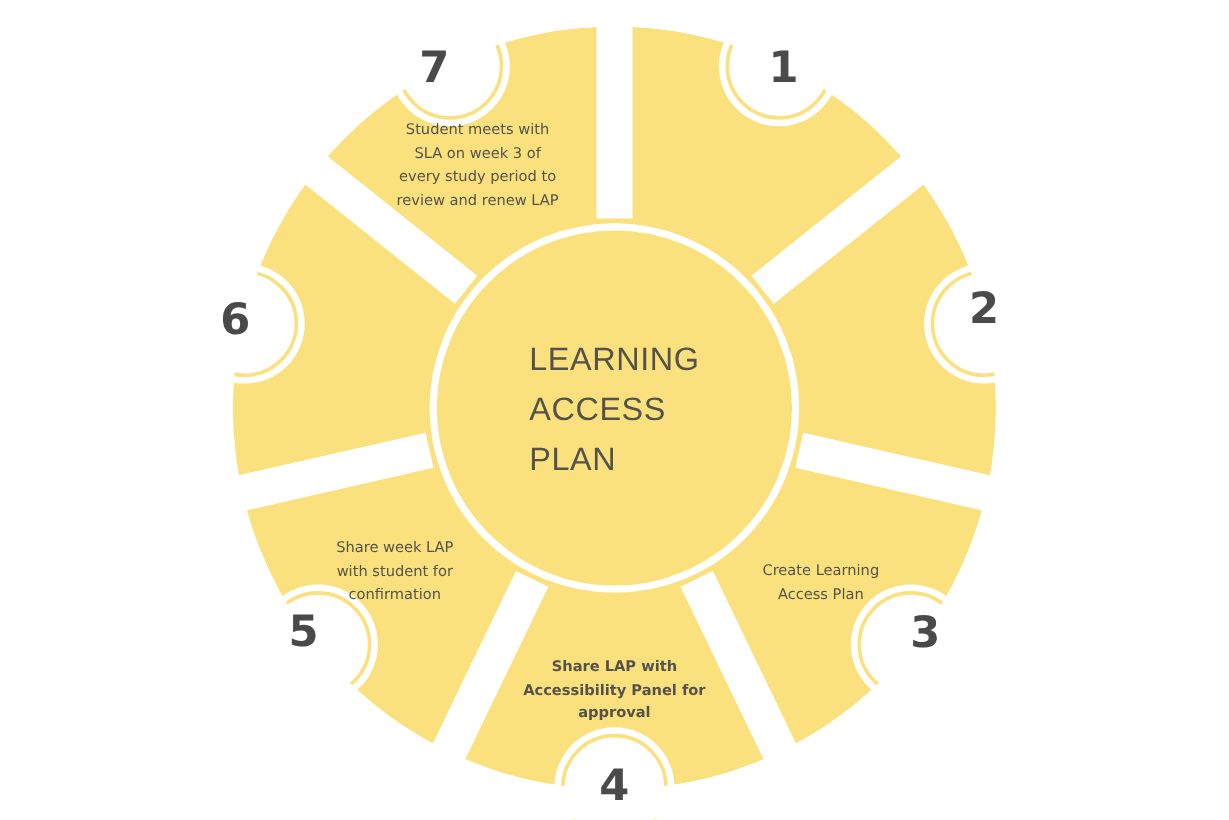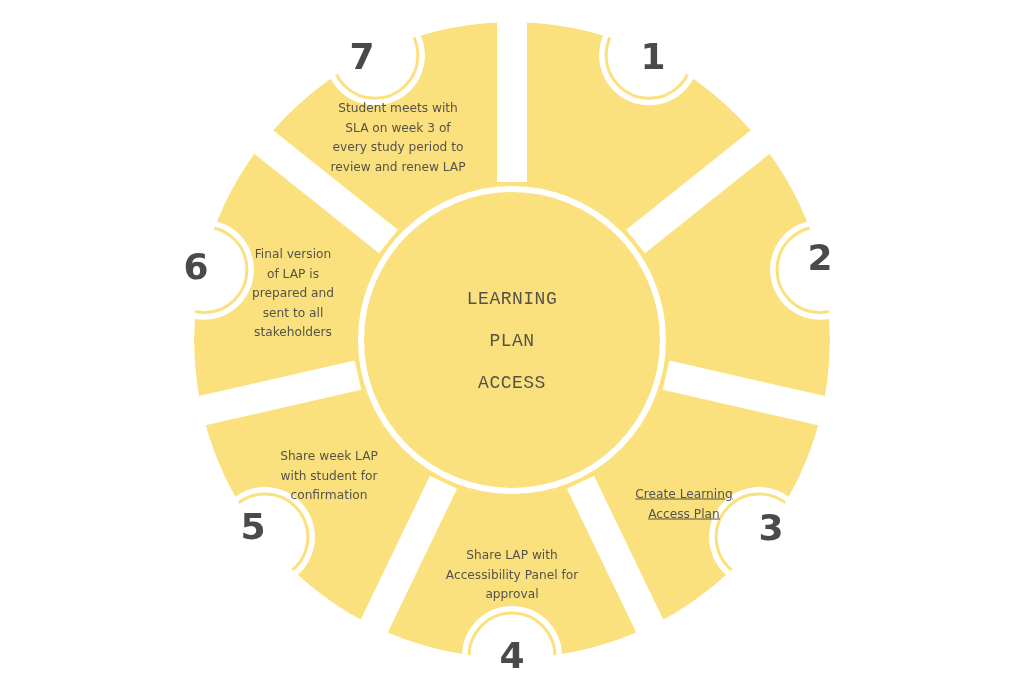--- a/index.html
+++ b/index.html
@@ -9,22 +9,22 @@
     position: absolute; text-align: center; color: #55524a;
     font-family: "DejaVu Sans", sans-serif; font-size: 12.2px; line-height: 19.5px;
     transform: translate(-50%, -50%); white-space: pre-line;
   }
   .step-num {
     position: absolute; color: #4a4a4a; font-family: "DejaVu Sans", sans-serif;
     font-weight: bold; font-size: 36px; transform: translate(-50%, -50%); line-height: 1;
   }
   .center-title {
     position: absolute; left: 512px; top: 341px; transform: translate(-50%, -50%);
-    text-align: center; color: #55524a; font-family: Liberation Mono, monospace;
-    font-size: 18px; line-height: 42px; letter-spacing: 0.5px;
+    text-align: left; color: #55524a; font-family: Liberation Sans, sans-serif;
+    font-size: 27px; line-height: 42px; letter-spacing: 0.5px;
   }
   .center-title div { white-space: nowrap; }
 </style>
 </head>
 <body>
 
 <div id="stage">
   <svg width="1024" height="683" viewBox="0 0 1024 683">
     <g id="segments">
         <circle cx="512" cy="340" r="318" fill="#fbe17d"></circle>
@@ -62,47 +62,42 @@
         <circle cx="203.92277975054378" cy="269.6833848698044" r="40" fill="#ffffff"></circle>
         <circle cx="374.89273843885155" cy="55.29383774283559" r="50" fill="#ffffff"></circle>
         <circle cx="374.89273843885155" cy="55.29383774283559" r="43" fill="none" stroke="#fbe17d" stroke-width="3"></circle>
         <circle cx="374.89273843885155" cy="55.29383774283559" r="40" fill="#ffffff"></circle>
         <path d="M0,0 H1024 V683 H0 Z M512,22 A318,318 0 1,0 512,658 A318,318 0 1,0 512,22 Z" fill="#ffffff" fill-rule="evenodd"></path>
       </g>
   </svg>
 
   <div class="center-title">
     <div>LEARNING</div>
+    <div>ACCESS</div>
     <div>PLAN</div>
-    <div>ACCESS</div>
   </div>
 
   <div class="step-num" style="left:653px; top:57px;">1</div>
 
   <div class="step-num" style="left:820px; top:258px;">2</div>
 
-  <div class="step-text" style="left:684px; top:504px;text-decoration:underline;">Create Learning
+  <div class="step-text" style="left:684px; top:486px;">Create Learning
 Access Plan</div>
   <div class="step-num" style="left:771px; top:528px;">3</div>
 
-  <div class="step-text" style="left:512px; top:575px;">Share LAP with
+  <div class="step-text" style="left:512px; top:575px;font-weight:bold;">Share LAP with
 Accessibility Panel for
 approval</div>
   <div class="step-num" style="left:512px; top:656px;">4</div>
 
   <div class="step-text" style="left:329px; top:476px;">Share week LAP
 with student for
 confirmation</div>
   <div class="step-num" style="left:253px; top:527px;">5</div>
 
-  <div class="step-text" style="left:293px; top:294px;">Final version
-of LAP is
-prepared and
-sent to all
-stakeholders</div>
   <div class="step-num" style="left:196px; top:267px;">6</div>
 
   <div class="step-text" style="left:398px; top:138px;text-align:center;">Student meets with
 SLA on week 3 of
 every study period to
 review and renew LAP</div>
   <div class="step-num" style="left:362px; top:57px;">7</div>
 </div>
 
 </body></html>

